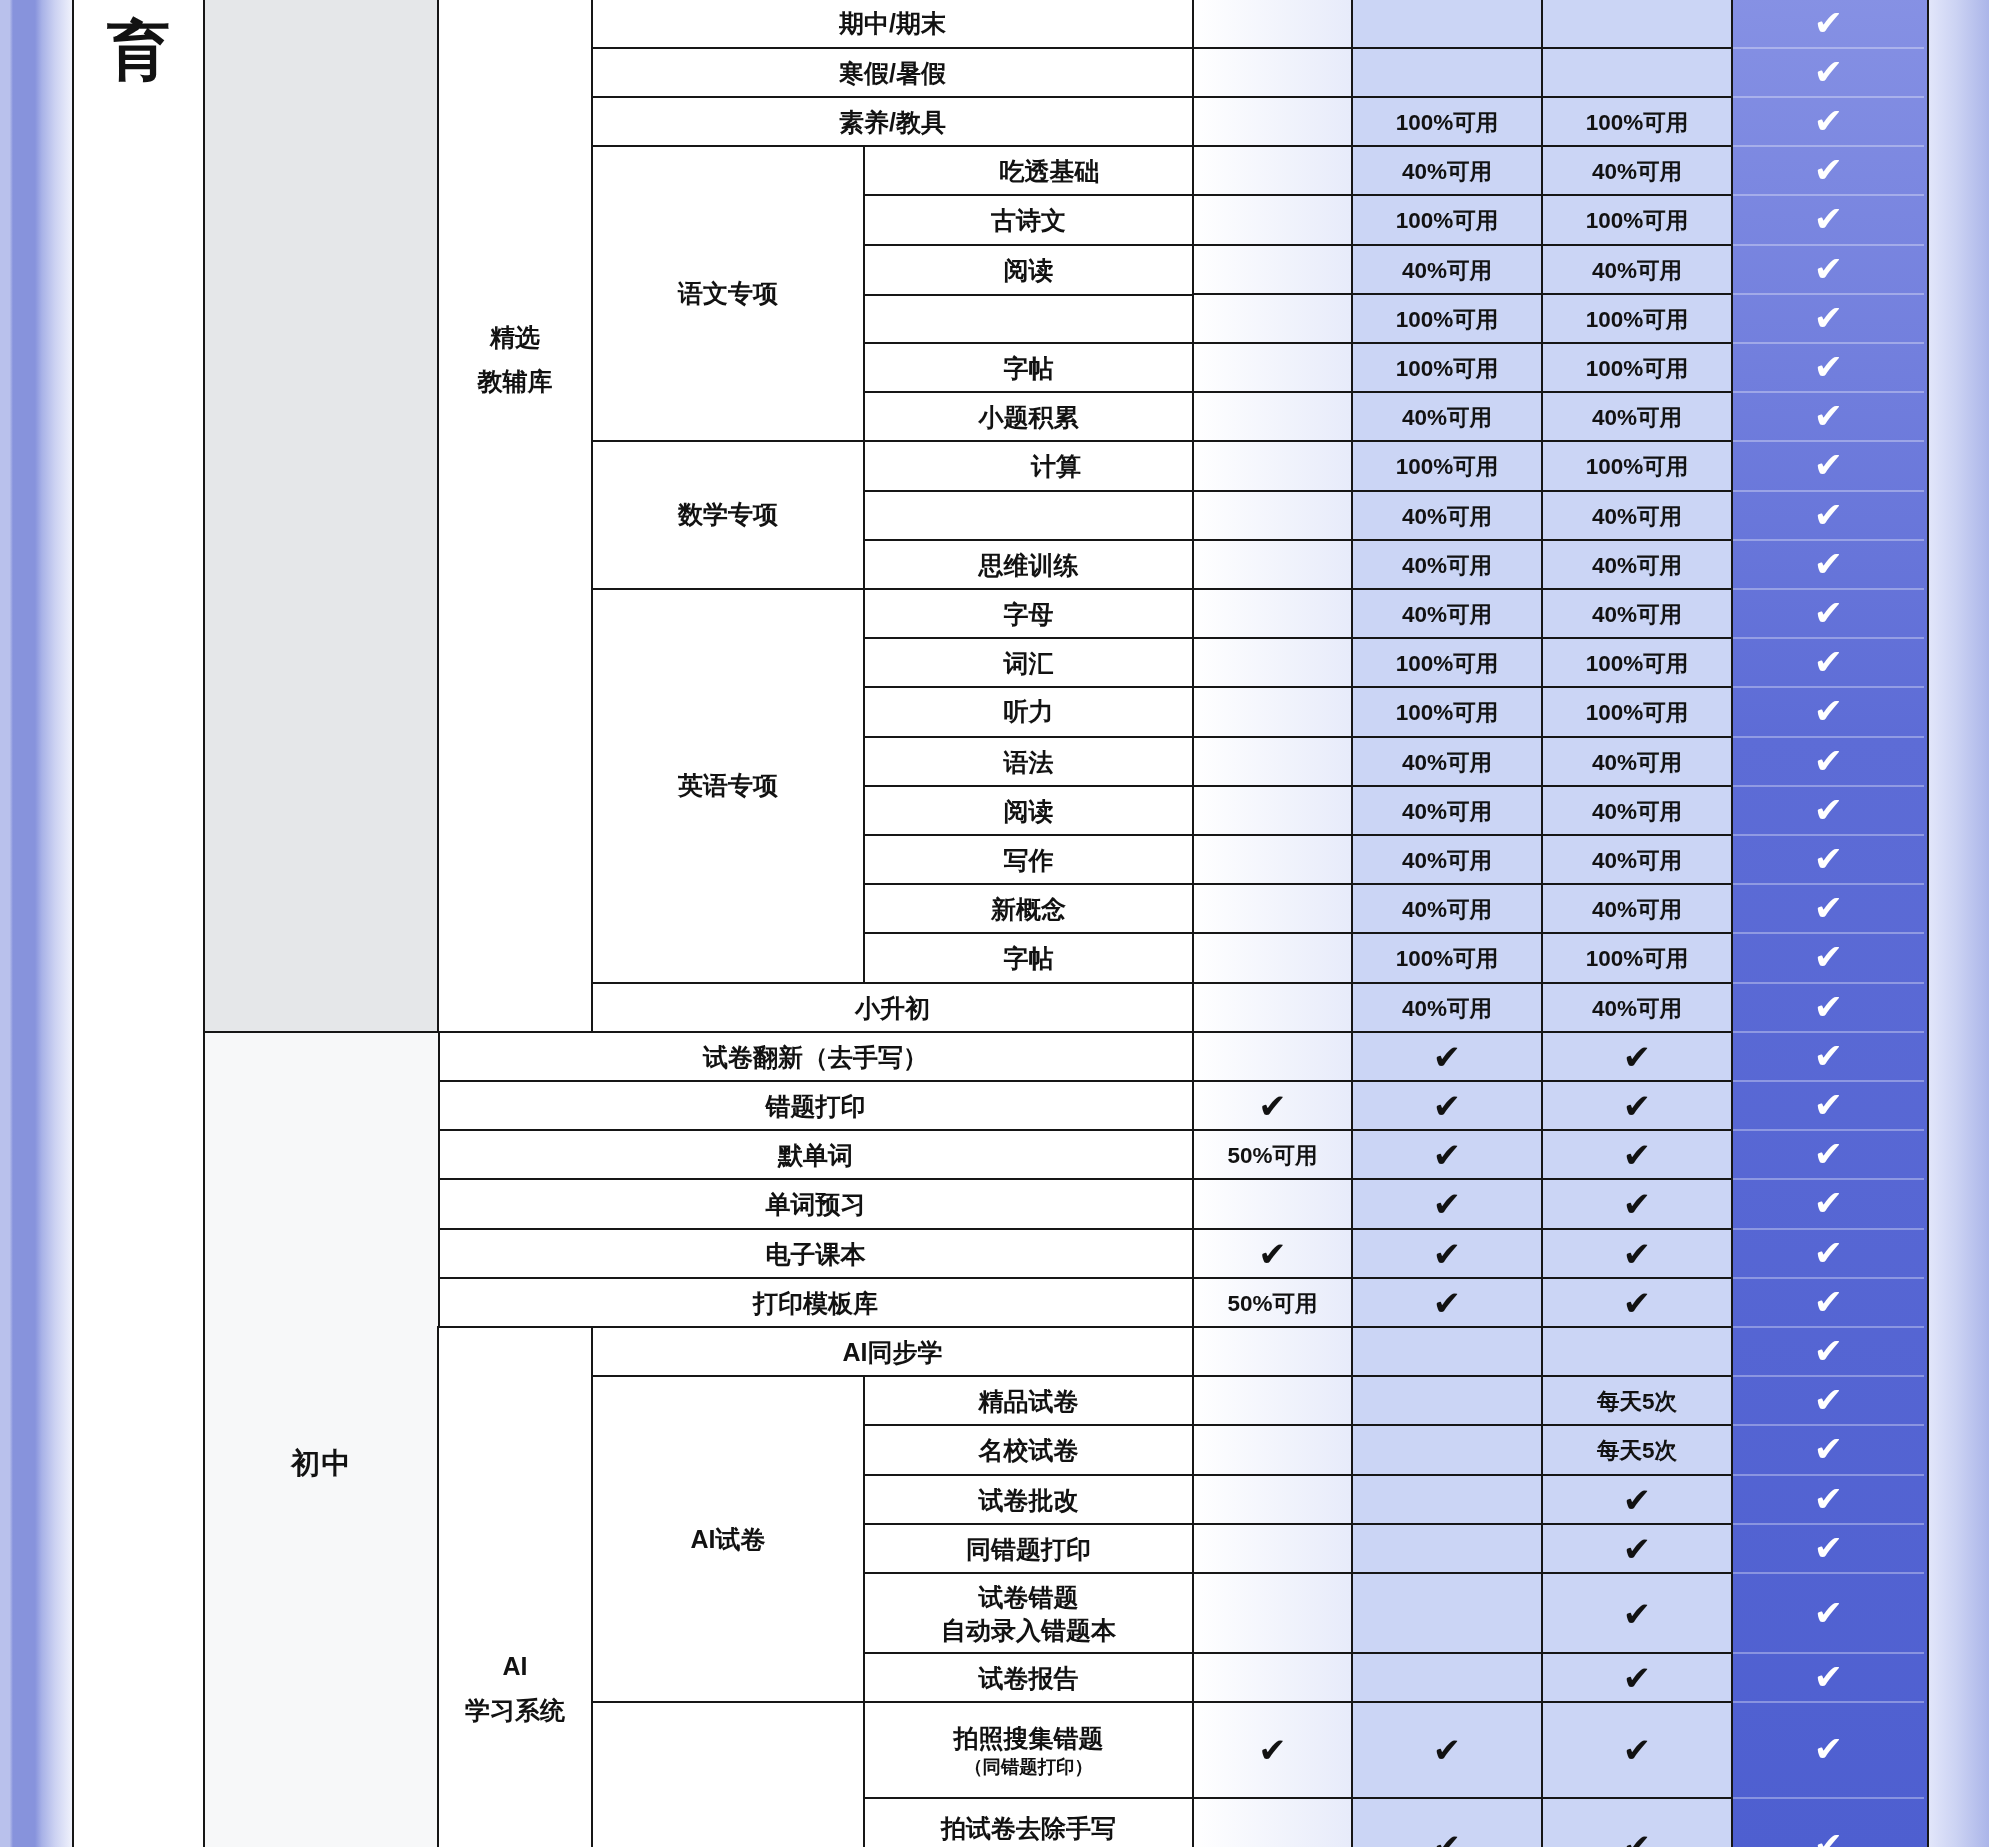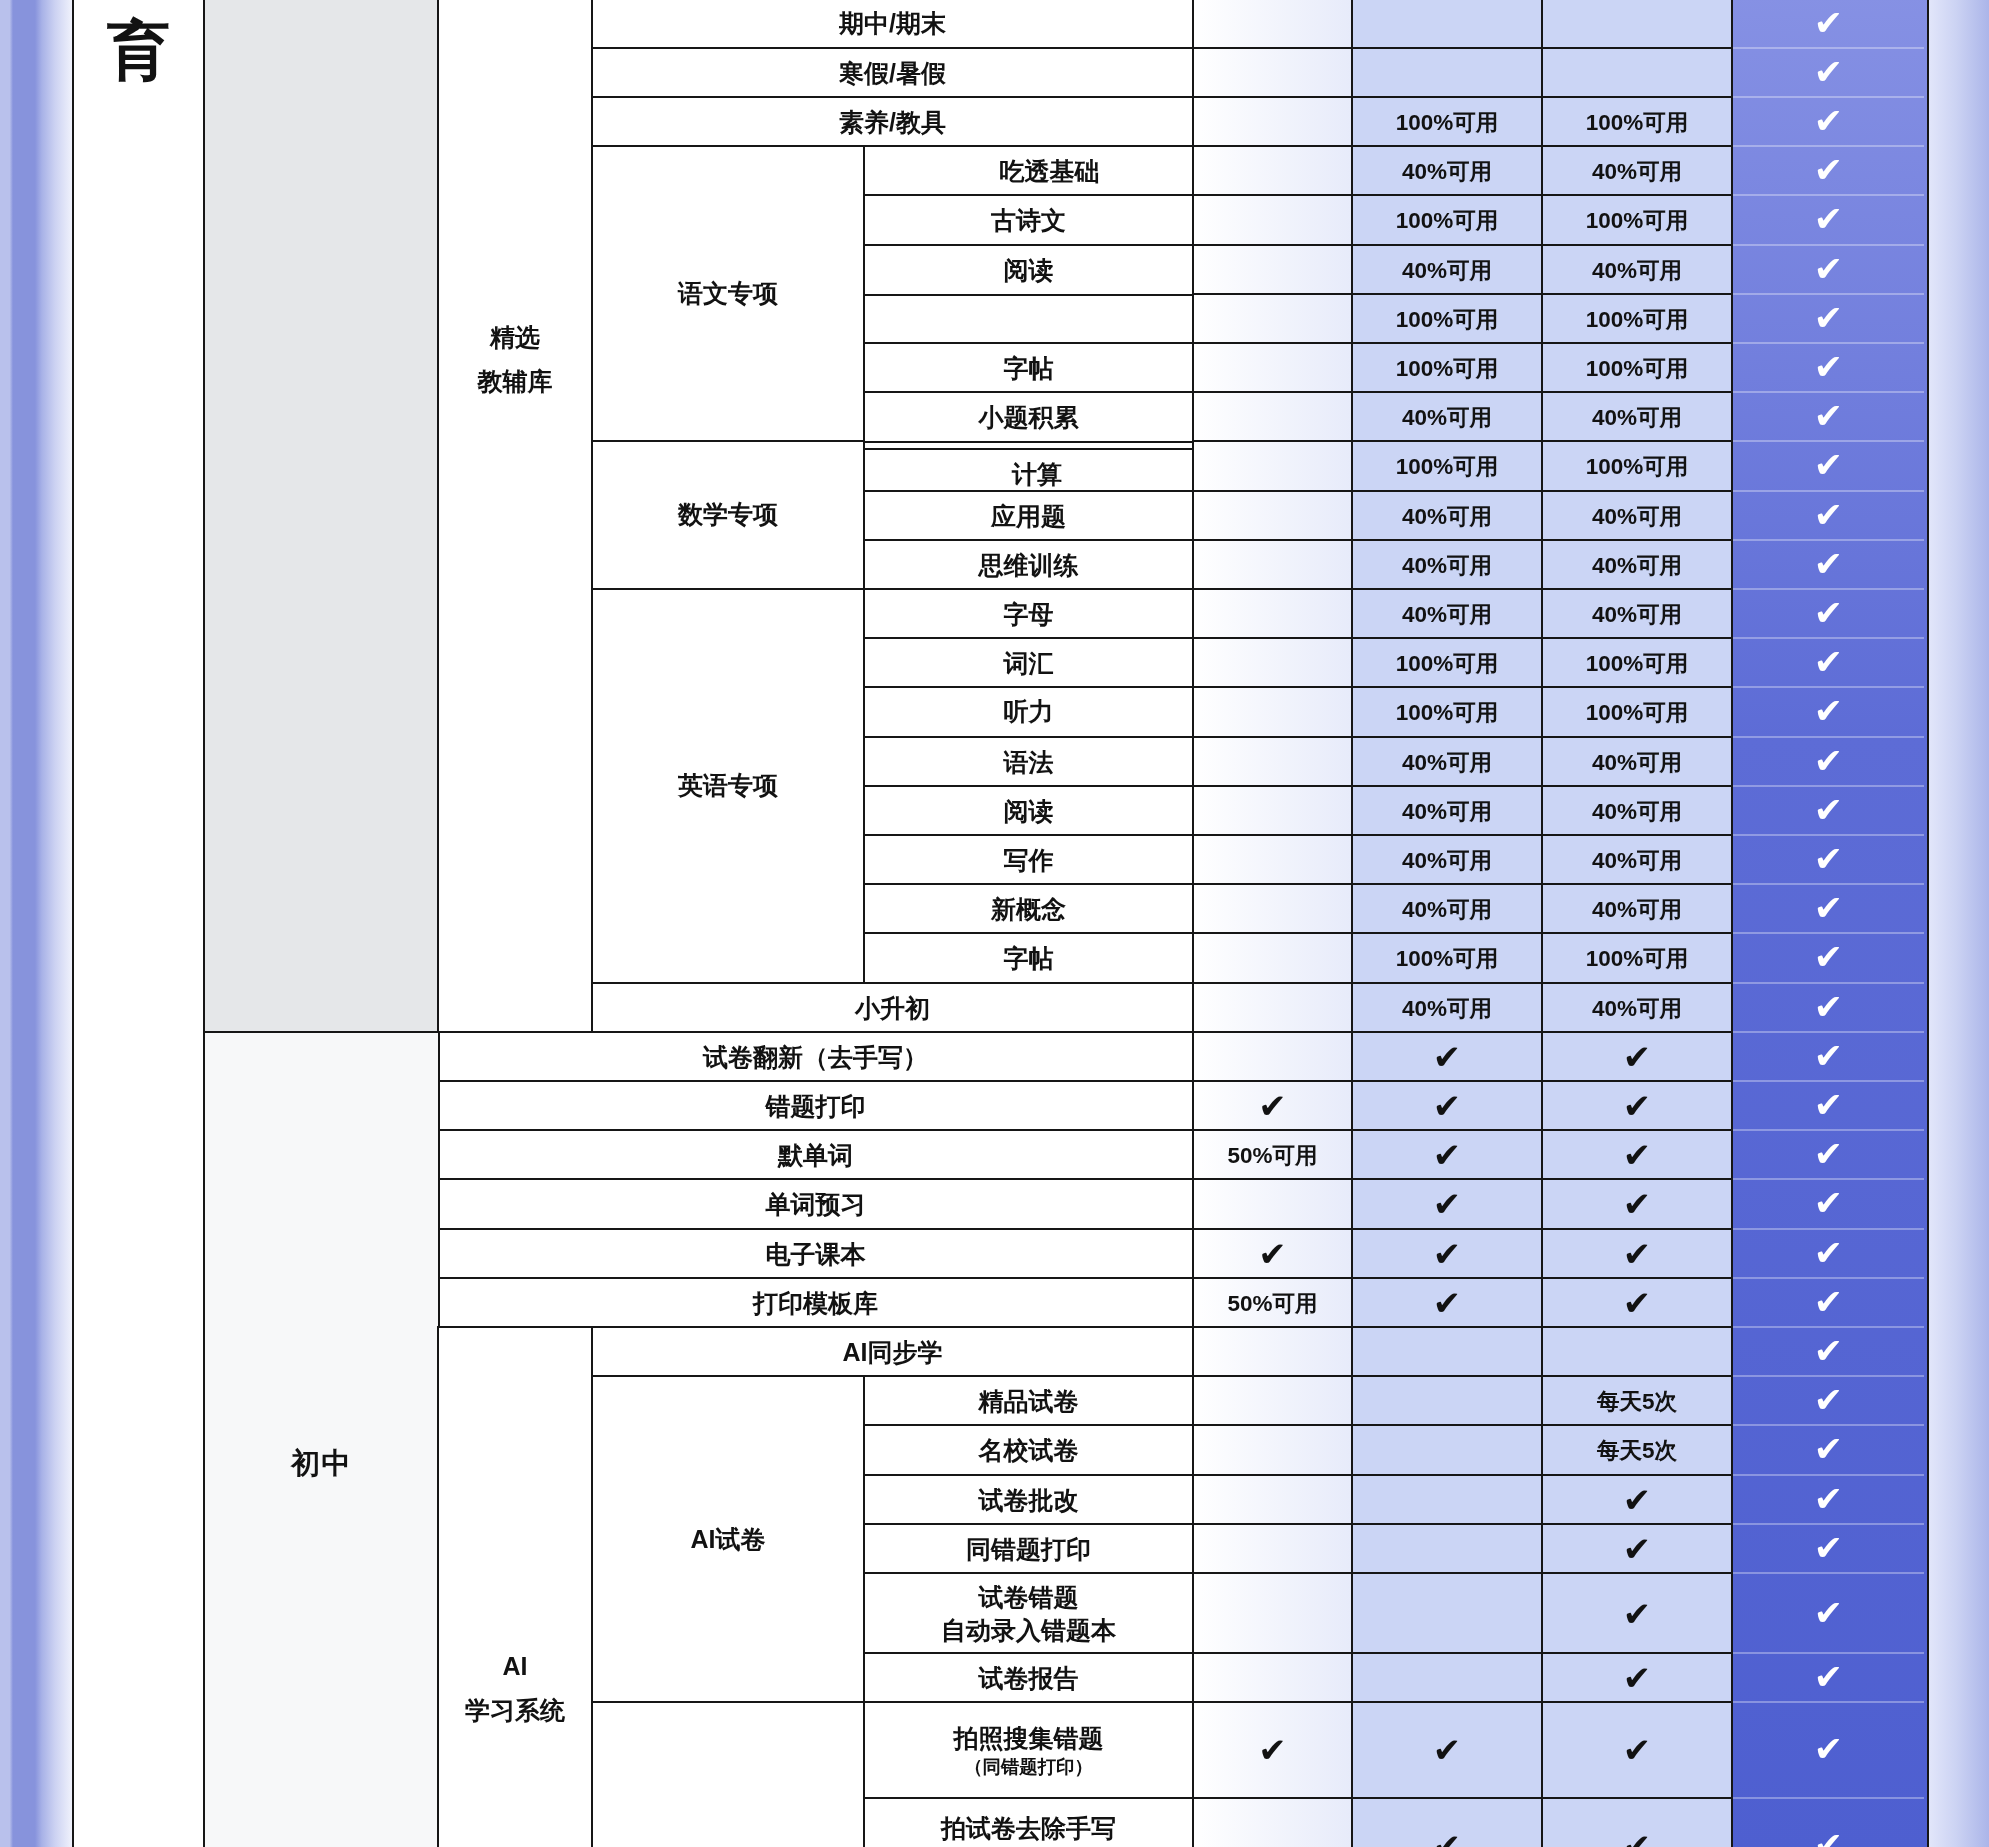--- a/index.html
+++ b/index.html
@@ -152,35 +152,32 @@
     </div>
     <div class="cell v1" style="left: 1192px; top: 391px; width: 161px; height: 52px;"></div>
     <div class="cell v23" style="left: 1351px; top: 391px; width: 192px; height: 52px;">
       <div class="val">40%可用</div>
     </div>
     <div class="cell v23" style="left: 1541px; top: 391px; width: 192px; height: 52px;">
       <div class="val">40%可用</div>
     </div>
     <div class="v4sep" style="left: 1733px; top: 391px; width: 191px; height: 1.6px;"></div>
     <div class="v4chk" style="left: 1733px; top: 391px; width: 191px; height: 49px;">✔</div>
-    <div class="cell" style="left: 844px; top: 440px; width: 386px; height: 52px; margin-top: 8px;">
+    <div class="cell" style="left: 863px; top: 440px; width: 386px; height: 52px;">
       <div class="lbl">计算</div>
     </div>
     <div class="cell v1" style="left: 1192px; top: 440px; width: 161px; height: 52px;"></div>
     <div class="cell v23" style="left: 1351px; top: 440px; width: 192px; height: 52px;">
       <div class="val">100%可用</div>
     </div>
     <div class="cell v23" style="left: 1541px; top: 440px; width: 192px; height: 52px;">
       <div class="val">100%可用</div>
     </div>
     <div class="v4sep" style="left: 1733px; top: 440px; width: 191px; height: 1.6px;"></div>
     <div class="v4chk" style="left: 1733px; top: 440px; width: 191px; height: 49px;">✔</div>
-    <div class="cell" style="left: 863px; top: 490px; width: 331px; height: 52px;">
-      <div class="lbl">应用题</div>
-    </div>
     <div class="cell v1" style="left: 1192px; top: 490px; width: 161px; height: 52px;"></div>
     <div class="cell v23" style="left: 1351px; top: 490px; width: 192px; height: 52px;">
       <div class="val">40%可用</div>
     </div>
     <div class="cell v23" style="left: 1541px; top: 490px; width: 192px; height: 52px;">
       <div class="val">40%可用</div>
     </div>
     <div class="v4sep" style="left: 1733px; top: 490px; width: 191px; height: 1.6px;"></div>
     <div class="v4chk" style="left: 1733px; top: 490px; width: 191px; height: 49px;">✔</div>
     <div class="cell" style="left: 863px; top: 539px; width: 331px; height: 52px; justify-content: center;">

